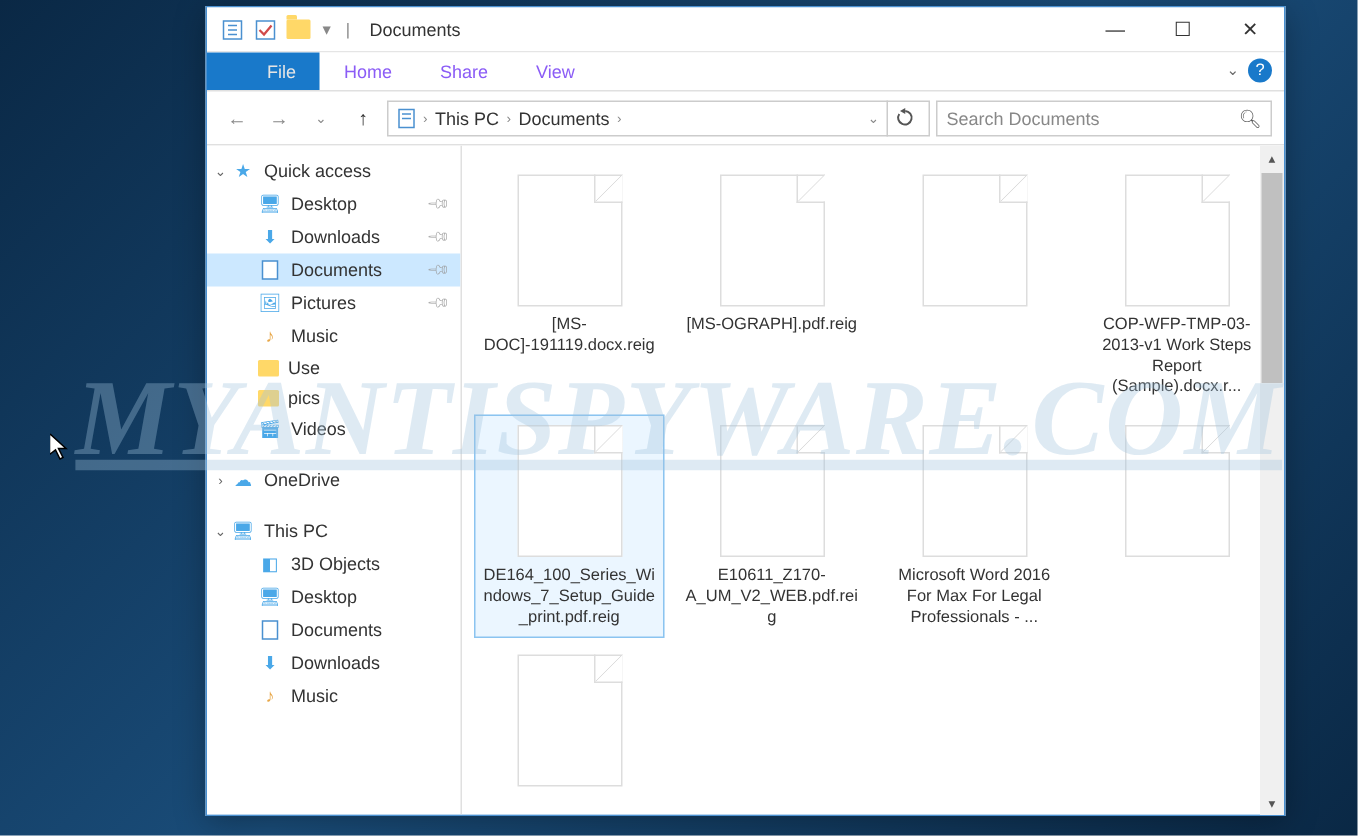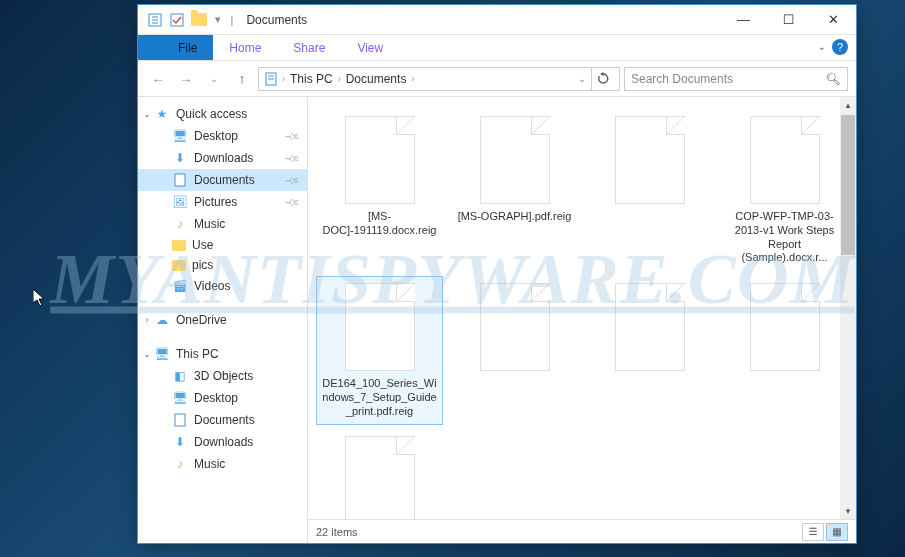--- a/index.html
+++ b/index.html
@@ -11,21 +11,21 @@
 .title-icons { display: flex; align-items: center; gap: 4px; padding-left: 8px; }
 .qat-icon { width: 18px; height: 18px; display: flex; align-items: center; justify-content: center; font-size: 12px; }
 .folder-ico { width: 16px; height: 13px; background: #ffd868; border-radius: 1px; position: relative; }
 .folder-ico::before { content: ""; position: absolute; top: -3px; left: 0; width: 7px; height: 3px; background: #ffd868; border-radius: 1px 1px 0 0; }
 .title-sep { color: #888; font-size: 11px; margin: 0 3px; }
 .title-text { font-size: 12px; color: #333; margin-left: 6px; }
 .win-controls { margin-left: auto; display: flex; }
 .win-btn { width: 45px; height: 30px; display: flex; align-items: center; justify-content: center; font-size: 13px; color: #333; }
 .ribbon { height: 26px; background: #fff; display: flex; align-items: stretch; border-bottom: 1px solid #e0e0e0; position: relative; }
 .ribbon-tab { padding: 0 16px; display: flex; align-items: center; font-size: 12px; color: #8b5cf6; }
-.ribbon-tab.file { background: #1979ca; color: #0f172a; padding-left: 40px; }
+.ribbon-tab.file { background: #1979ca; color: #e5e5e5; padding-left: 40px; }
 .ribbon-caret { position: absolute; right: 30px; top: 6px; font-size: 10px; color: #666; }
 .help-icon { position: absolute; right: 8px; top: 4px; width: 16px; height: 16px; border-radius: 50%; background: #1979ca; color: #fff; font-size: 11px; display: flex; align-items: center; justify-content: center; }
 .navbar { height: 36px; background: #fff; display: flex; align-items: center; padding: 4px 8px; gap: 4px; border-bottom: 1px solid #e0e0e0; }
 .nav-arrow { width: 24px; height: 24px; display: flex; align-items: center; justify-content: center; color: #888; font-size: 13px; }
 .nav-arrow.enabled { color: #333; }
 .breadcrumb { flex: 1; height: 24px; border: 1px solid #ccc; display: flex; align-items: center; font-size: 12px; padding: 0 4px; }
 .bc-part { padding: 0 2px; color: #333; }
 .bc-sep { color: #888; font-size: 9px; padding: 0 3px; }
 .refresh-btn { width: 24px; height: 24px; display: flex; align-items: center; justify-content: center; margin-left: 2px; border-left: 1px solid #ccc; }
 .search { width: 224px; height: 24px; border: 1px solid #ccc; display: flex; align-items: center; padding: 0 6px; font-size: 12px; color: #888; }
@@ -247,40 +247,35 @@
         <div class="file-item">
             <div class="file-icon"></div>
             <div class="file-name">COP-WFP-TMP-03-2013-v1 Work Steps Report (Sample).docx.r...</div>
           </div>
         <div class="file-item selected">
             <div class="file-icon"></div>
             <div class="file-name">DE164_100_Series_Windows_7_Setup_Guide_print.pdf.reig</div>
           </div>
         <div class="file-item">
             <div class="file-icon"></div>
-          </div>
-        <div class="file-item">
-            <div class="file-icon"></div>
+            <div class="file-name">E10611_Z170-A_UM_V2_WEB.pdf.reig</div>
+          </div>
+        <div class="file-item">
+            <div class="file-icon"></div>
+            <div class="file-name">Microsoft Word 2016 For Max For Legal Professionals - ...</div>
           </div>
         <div class="file-item">
             <div class="file-icon"></div>
             <div class="file-name"></div>
           </div>
         <div class="file-item">
             <div class="file-icon"></div>
             <div class="file-name"></div>
           </div>
         <div class="scrollbar">
           <div class="scroll-arr" style="top:0">▴</div>
           <div class="scroll-thumb"></div>
           <div class="scroll-arr" style="bottom:0">▾</div>
         </div>
       </div>
-      <div class="statusbar">
-        <span>22 items</span>
-        <div class="view-btns">
-          <div class="view-btn">☰</div>
-          <div class="view-btn active">▦</div>
-        </div>
-      </div>
     </div>
   </div>
 </div>
 
 </body></html>

